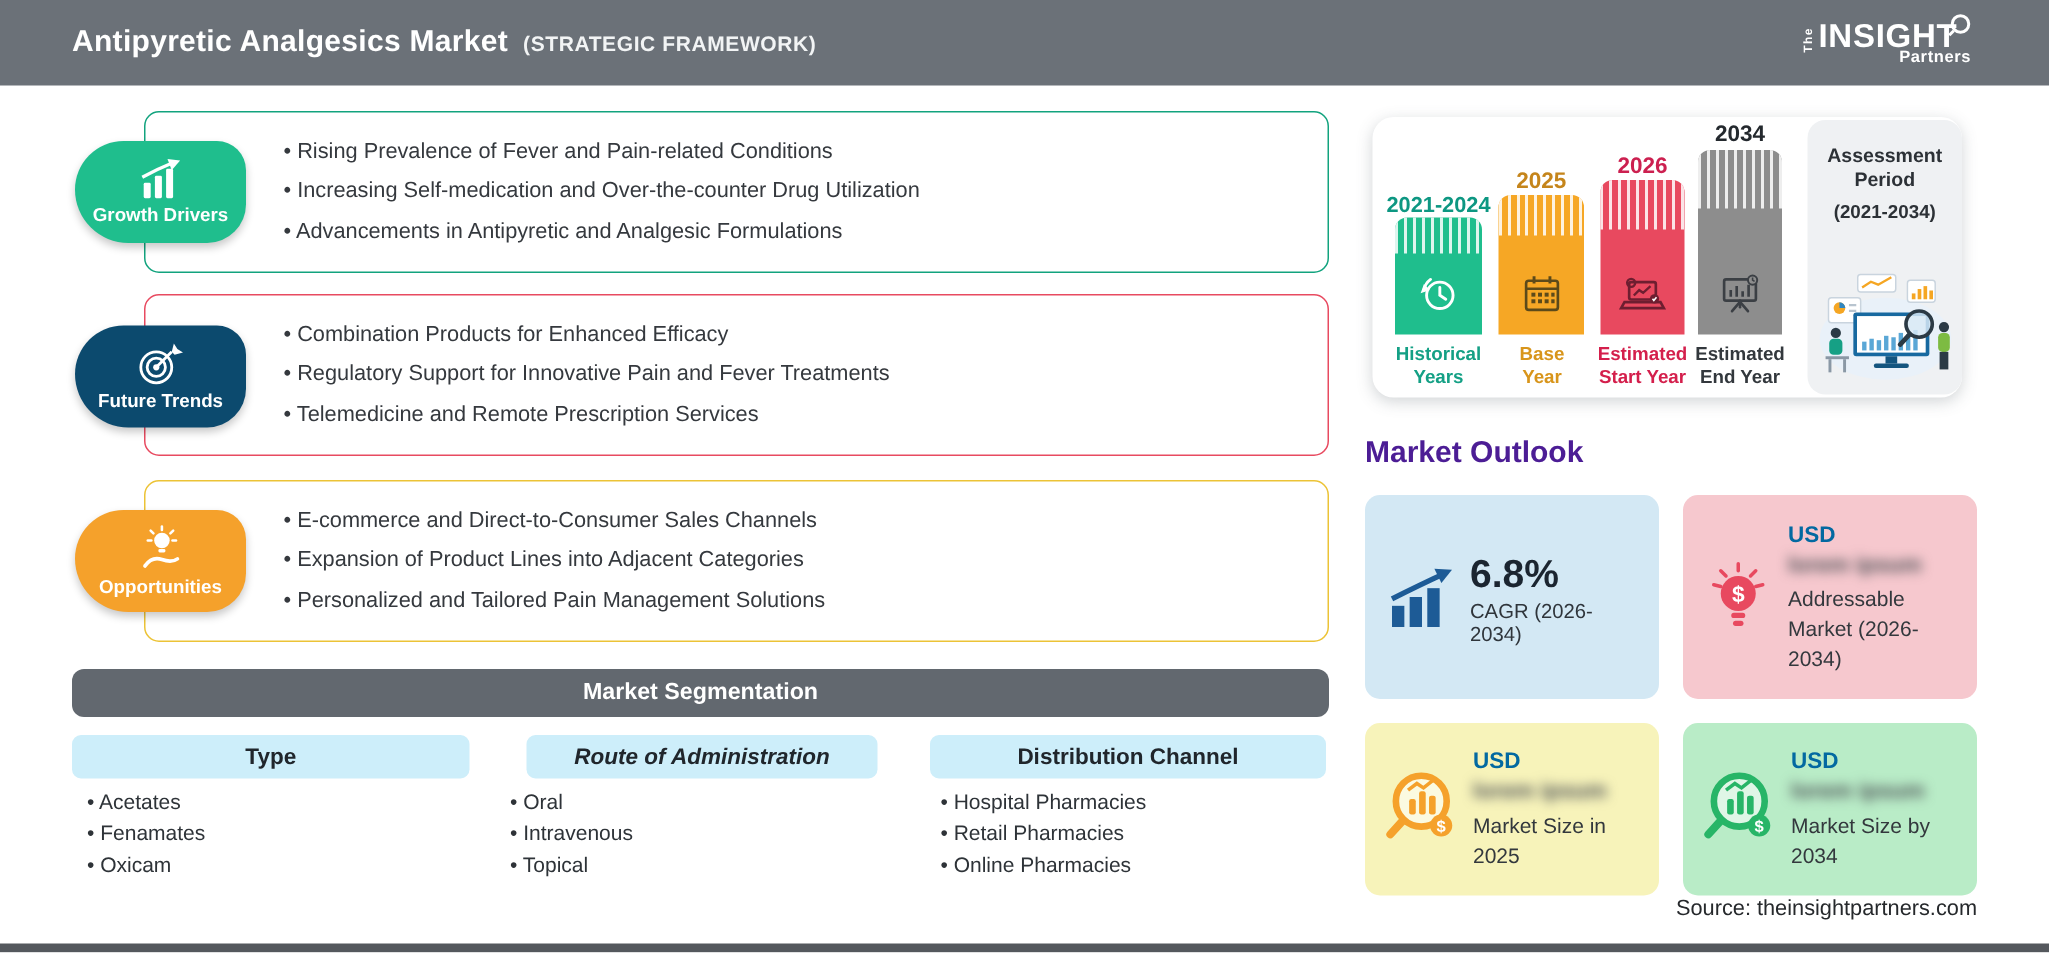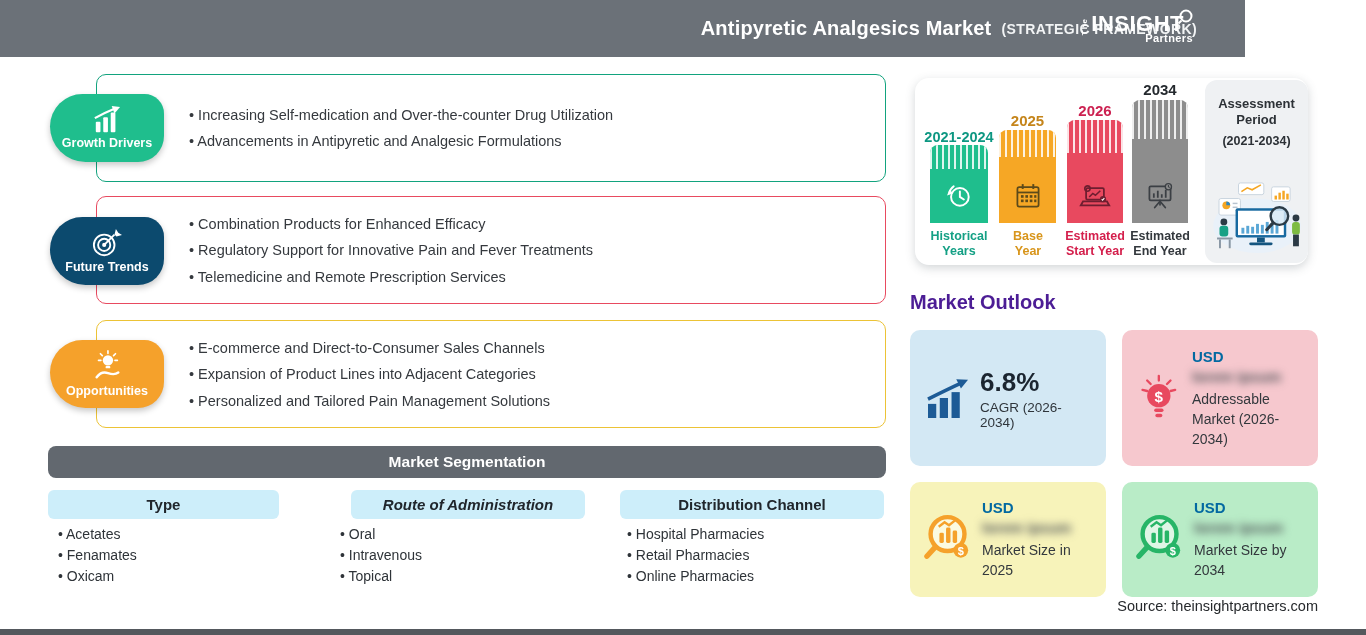--- a/index.html
+++ b/index.html
@@ -1,21 +1,21 @@
 <!DOCTYPE html>
 <html><head>
 <meta charset="utf-8">
 <style>
   * { margin:0; padding:0; box-sizing:border-box; }
   body { font-family:"Liberation Sans", sans-serif; background:#fff; }
   #page { position:relative; width:1366px; height:635px; background:#fff; overflow:hidden; outline:1px solid #d9dbdd; }
 
   
-  .header { position:absolute; left:0; top:0; width:1245px; height:57px; background:#6b7178;
-            display:flex; align-items:center; padding:0 48px;justify-content:flex-end; }
+  .header { position:absolute; left:0; top:0; width:1366px; height:57px; background:#6b7178;
+            display:flex; align-items:center; padding:0 48px; }
   .header .title { color:#fff; font-size:20px; font-weight:bold; letter-spacing:.2px; }
   .header .subtitle { color:#f2f4f5; font-size:14px; font-weight:600; margin-left:10px; letter-spacing:.4px; }
   .logo { position:absolute; right:52px; top:9px; color:#fff; text-align:right; }
   .logo-top { display:flex; align-items:flex-end; }
   .logo-the { font-size:8px; font-weight:bold; writing-mode:vertical-rl; transform:rotate(180deg);
               letter-spacing:1px; margin-right:2px; line-height:8px; }
   .logo-insight { font-size:22px; font-weight:bold; letter-spacing:.5px; line-height:22px; }
   .logo-ring { margin-left:-7px; margin-bottom:10px; }
   .logo-partners { font-size:11px; font-weight:bold; margin-top:-3px; letter-spacing:.4px; }
 
@@ -35,21 +35,21 @@
   .fw-badge.b2 { top:217px; background:#0c4a6e; }
   .fw-badge.b3 { top:340px; background:#f5a12b; }
   .fw-badge .blabel { font-size:12.5px; font-weight:bold; margin-top:2px; }
 
   
   .seg-bar { position:absolute; left:48px; top:446px; width:838px; height:32px; background:#62686f;
              border-radius:8px; color:#fff; font-size:15.5px; font-weight:bold;
              display:flex; align-items:center; justify-content:center; }
   .seg-h { position:absolute; top:490px; height:29px; background:#cdeefa; border-radius:6px;
            display:flex; align-items:center; justify-content:center; font-size:15px; font-weight:bold; color:#20262c; }
-  .seg-h.h1 { left:48px;  width:231px; }
+  .seg-h.h1 { left:48px;  width:265px; }
   .seg-h.h2 { left:351px; width:234px;font-style:italic; }
   .seg-h.h3 { left:620px; width:264px; }
   .seg-list { position:absolute; top:524px; list-style:none; }
   .seg-list li { font-size:14px; color:#2e3338; line-height:21px; }
   .seg-list li::before { content:"•  "; }
   .seg-list.l1 { left:58px; }
   .seg-list.l2 { left:340px; }
   .seg-list.l3 { left:627px; }
 
   
@@ -118,20 +118,21 @@
           <circle cx="9" cy="7" r="5.5" fill="none" stroke="#fff" stroke-width="2"></circle>
           <line x1="4.5" y1="11.5" x2="1.5" y2="14.5" stroke="#fff" stroke-width="2"></line>
         </svg>
       </div>
       <div class="logo-partners">Partners</div>
     </div>
   </div>
 
   <div class="fw-box g">
     <ul class="fw-items">
+      <li>Rising Prevalence of Fever and Pain-related Conditions</li>
       <li>Increasing Self-medication and Over-the-counter Drug Utilization</li>
       <li>Advancements in Antipyretic and Analgesic Formulations</li>
     </ul>
   </div>
   <div class="fw-badge b1">
     <svg width="34" height="28" viewBox="0 0 36 30">
       <rect x="6" y="17" width="5" height="11" rx="1" fill="#fff"></rect>
       <rect x="14" y="12" width="5" height="16" rx="1" fill="#fff"></rect>
       <rect x="22" y="7" width="5" height="21" rx="1" fill="#fff"></rect>
       <path d="M5 13 Q16 7 26 3" stroke="#fff" stroke-width="2.4" fill="none"></path>

